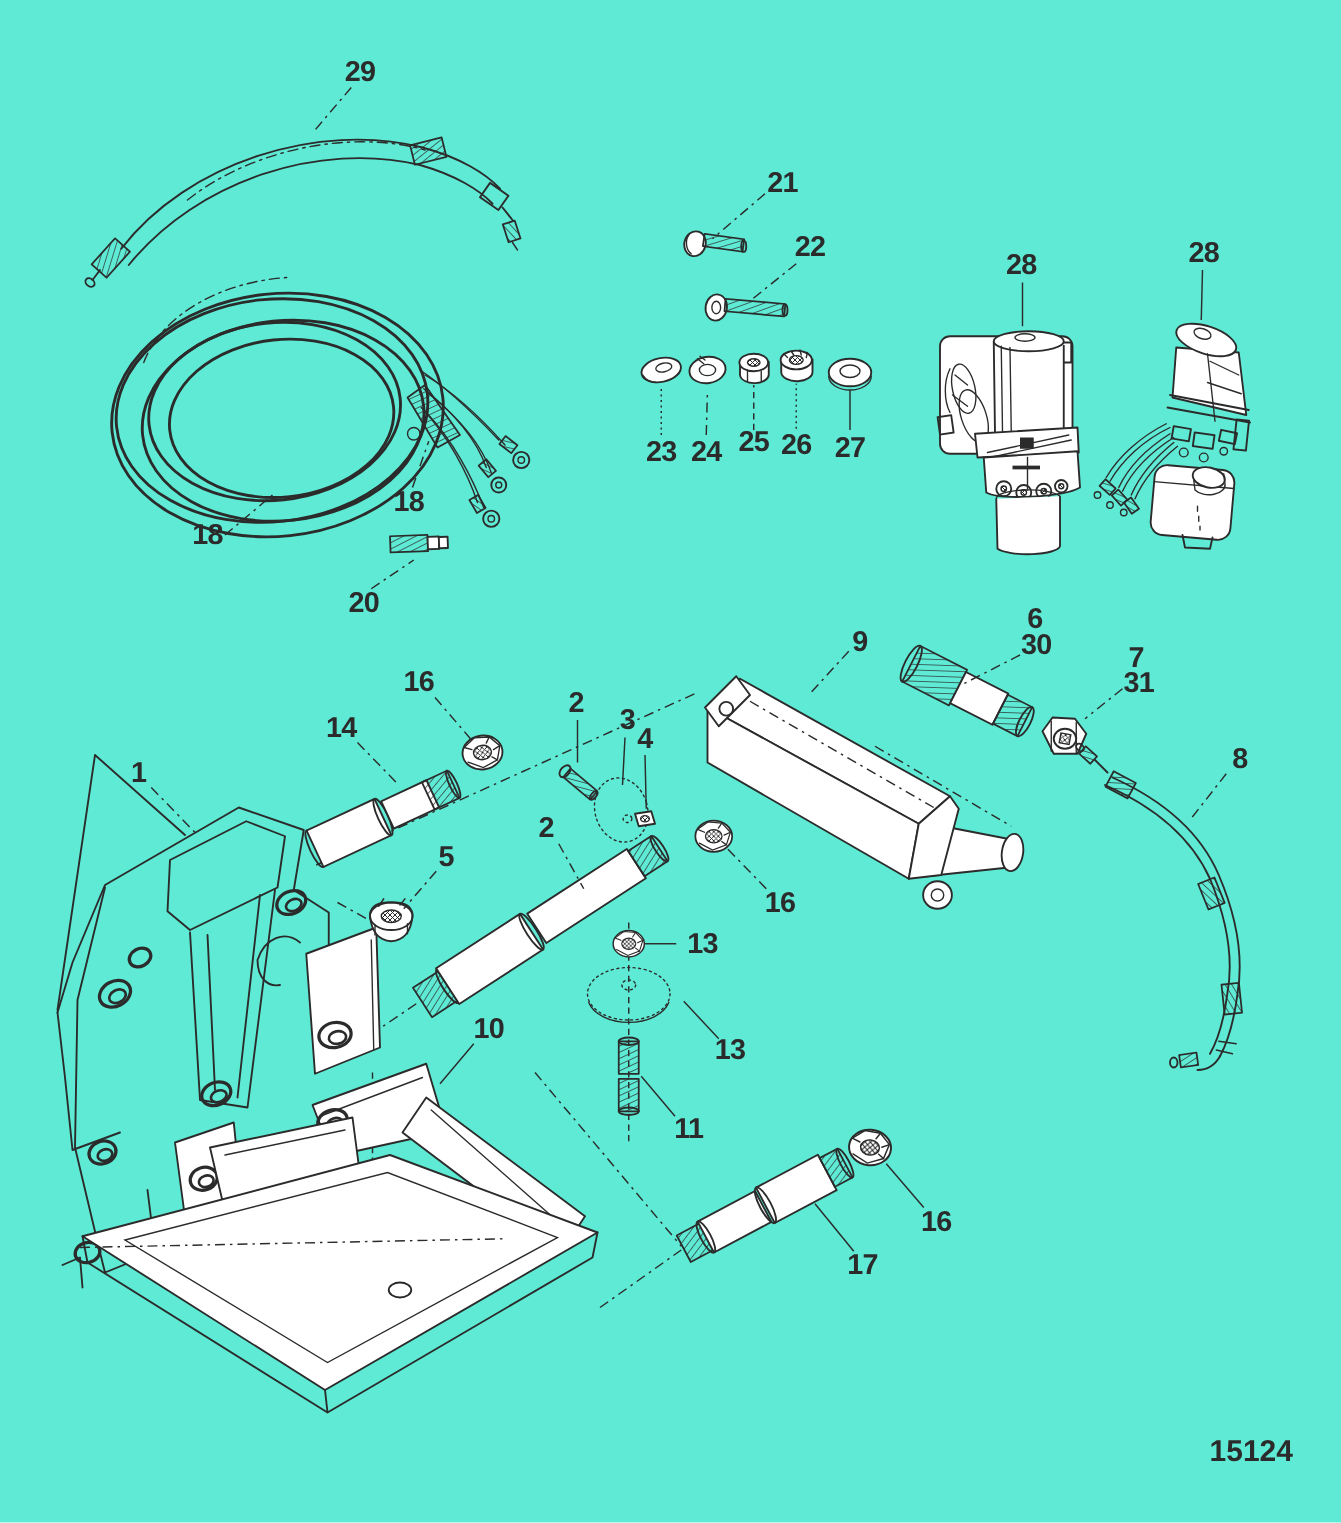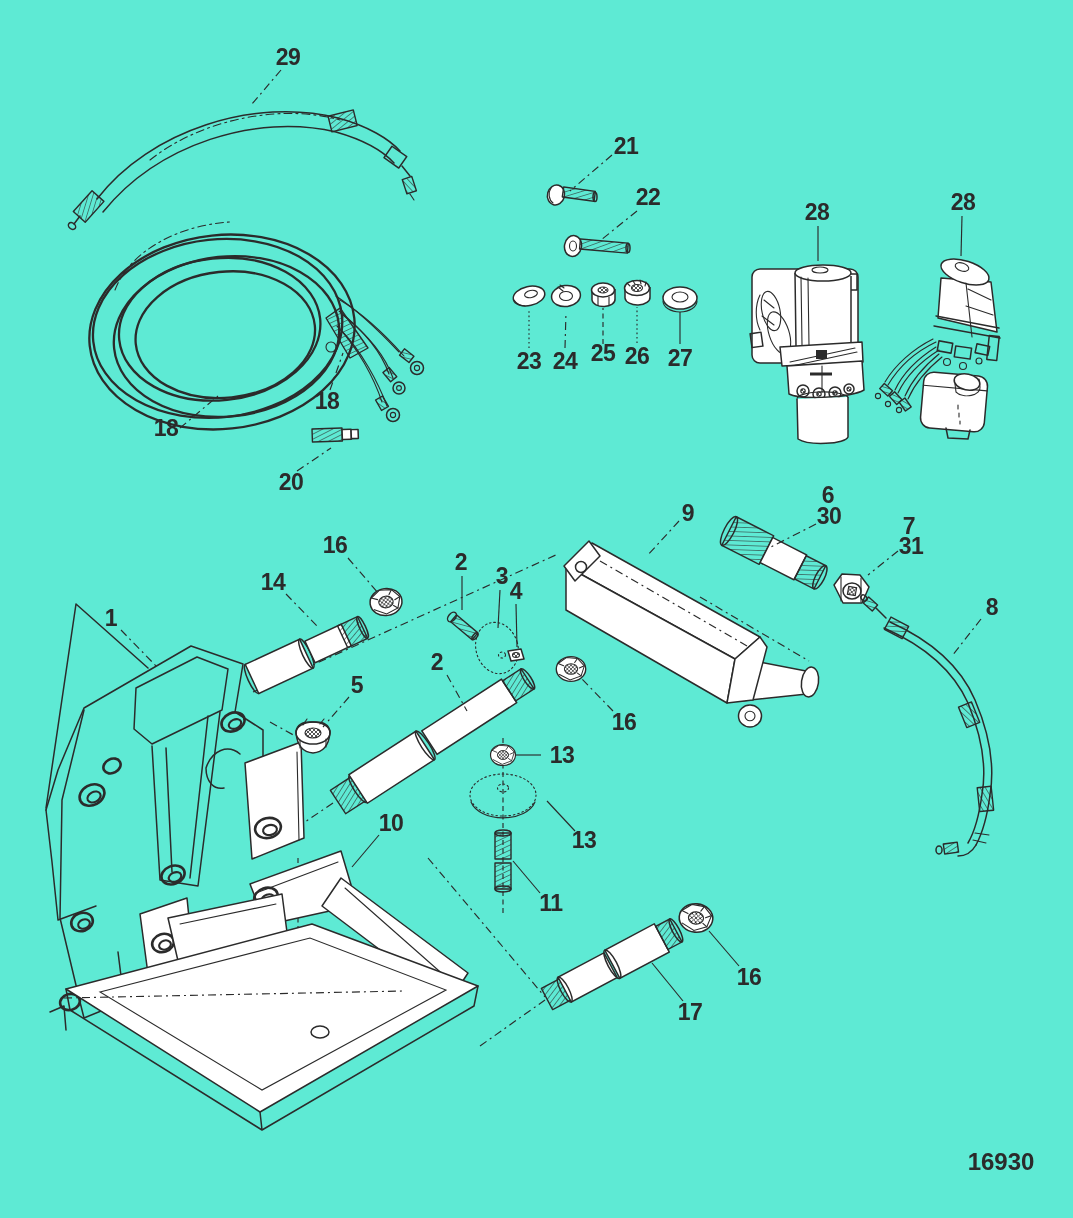--- a/index.html
+++ b/index.html
@@ -434,14 +434,14 @@
   <div class="co" style="left:437px;top:662px">2</div>
   <div class="co" style="left:357px;top:685px">5</div>
   <div class="co" style="left:624px;top:722px">16</div>
   <div class="co" style="left:562px;top:755px">13</div>
   <div class="co" style="left:391px;top:823px">10</div>
   <div class="co" style="left:584px;top:840px">13</div>
   <div class="co" style="left:551px;top:903px">11</div>
   <div class="co" style="left:749px;top:977px">16</div>
   <div class="co" style="left:690px;top:1012px">17</div>
 
-  <div class="dn" style="left:1001px;top:1162px">16930</div>
+  <div class="dn" style="left:1001px;top:1162px">15124</div>
 </div>
 
 </body></html>

